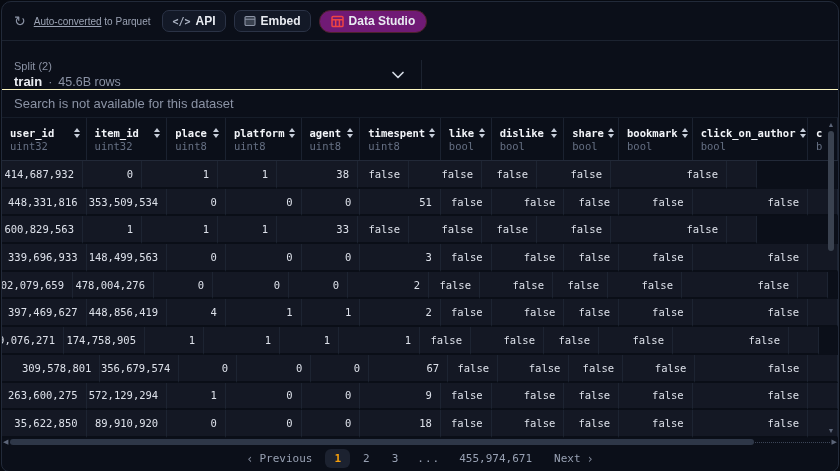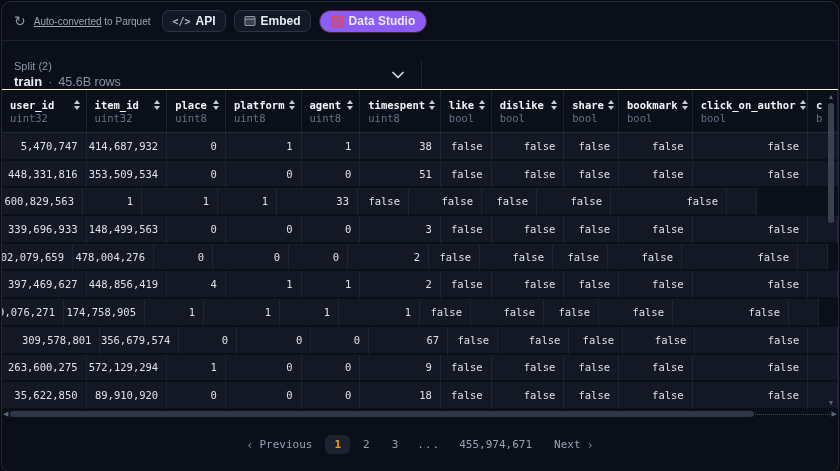--- a/index.html
+++ b/index.html
@@ -12,21 +12,21 @@
   .title-left{display:flex;align-items:center;gap:7px;}
   .title{font-size:14px;font-weight:bold;color:#eef1f6;}
   .title-right{display:flex;align-items:center;gap:8px;}
   .refresh{color:#8b93a5;font-size:14px;line-height:1;}
   .autoconv{color:#9aa2b3;font-size:10px;margin-right:4px;white-space:nowrap;}
   .autoconv a{color:#9aa2b3;text-decoration:underline;cursor:pointer;}
   .btn{display:flex;align-items:center;gap:5px;background:#131927;border:1px solid #2b3346;
     border-radius:7px;padding:3px 9px;color:#e8ebf1;font-size:12px;font-weight:bold;
     font-family:"Liberation Sans",sans-serif;cursor:pointer;white-space:nowrap;}
   .btn .code-glyph{color:#aeb6c6;font-size:10px;font-weight:bold;font-family:"DejaVu Sans Mono",monospace;}
-  .btn.studio{background:#8b5cf6;border:1px solid #4e222c;border-radius:14px;padding:3.5px 11px;}
+  .btn.studio{background:#701a75;border:1px solid #4e222c;border-radius:14px;padding:3.5px 11px;}
   .ico-svg{display:block;}
   
   .splitrow{height:49px;min-height:49px;box-sizing:border-box;border-bottom:1px solid #fef9c3;display:flex;align-items:flex-end;}
   .split-select{width:420px;box-sizing:border-box;border-right:1px solid #1c2330;display:flex;
     align-items:center;justify-content:space-between;padding:0 14px 0 12px;cursor:pointer;}
   .split-label{font-size:11px;color:#8b93a5;margin-bottom:2px;}
   .split-value{display:flex;align-items:baseline;gap:6px;}
   .split-name{font-size:13px;font-weight:bold;color:#e9ecf2;}
   .dot,.rows-info{font-size:12.5px;color:#8b93a5;}
   
@@ -116,20 +116,23 @@
         </div>
       </div>
       <span>
         <svg class="ico-svg" width="18" height="18" viewBox="0 0 18 18">
           <polyline points="4,6.5 9,11.5 14,6.5" fill="none" stroke="#d4dae4" stroke-width="1.7" stroke-linecap="round" stroke-linejoin="round"></polyline>
         </svg>
       </span>
     </div>
   </div>
 
+  <div class="searchbar">
+    <span>Search is not available for this dataset</span>
+  </div>
 
   <div class="table">
     <div class="thead">
         <div class="hcell" style="width: 85px;">
           <div class="hname">
             <span class="nm">user_id</span>
             <span class="sort">
               <i class="tu"></i>
               <i class="td"></i>
             </span>
@@ -238,21 +241,20 @@
         </div>
         <div class="hcell" style="width: 30px;">
           <div class="hname">
             <span class="nm">c</span>
           </div>
           <div class="htype">b</div>
         </div>
       </div>
     <div class="tbody">
         <div class="trow">
-          <div class="cell" style="width: 85px;">5,470,747</div>
           <div class="cell" style="width: 81px;">414,687,932</div>
           <div class="cell" style="width: 59px;">0</div>
           <div class="cell" style="width: 76px;">1</div>
           <div class="cell" style="width: 59px;">1</div>
           <div class="cell" style="width: 81px;">38</div>
           <div class="cell" style="width: 51px;">false</div>
           <div class="cell" style="width: 73px;">false</div>
           <div class="cell" style="width: 55px;">false</div>
           <div class="cell" style="width: 74px;">false</div>
           <div class="cell" style="width: 116px;">false</div>

